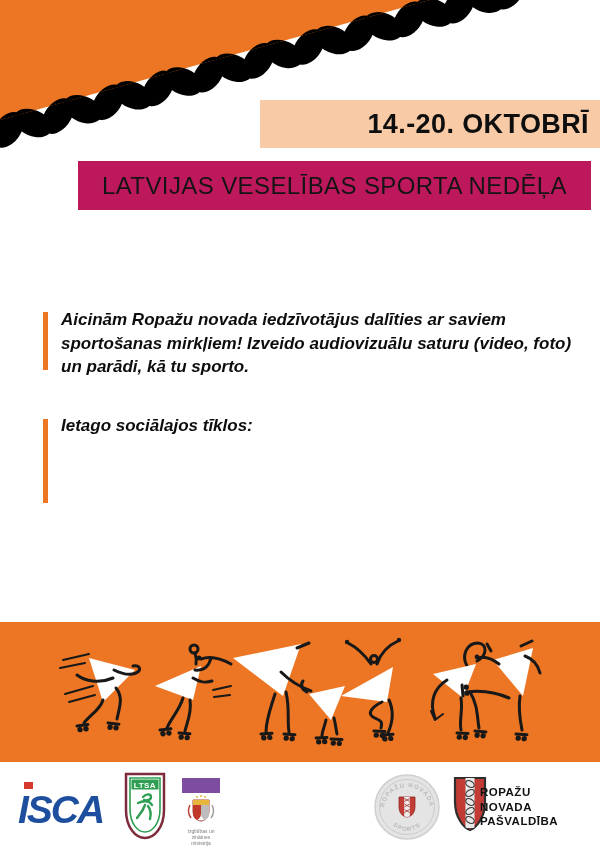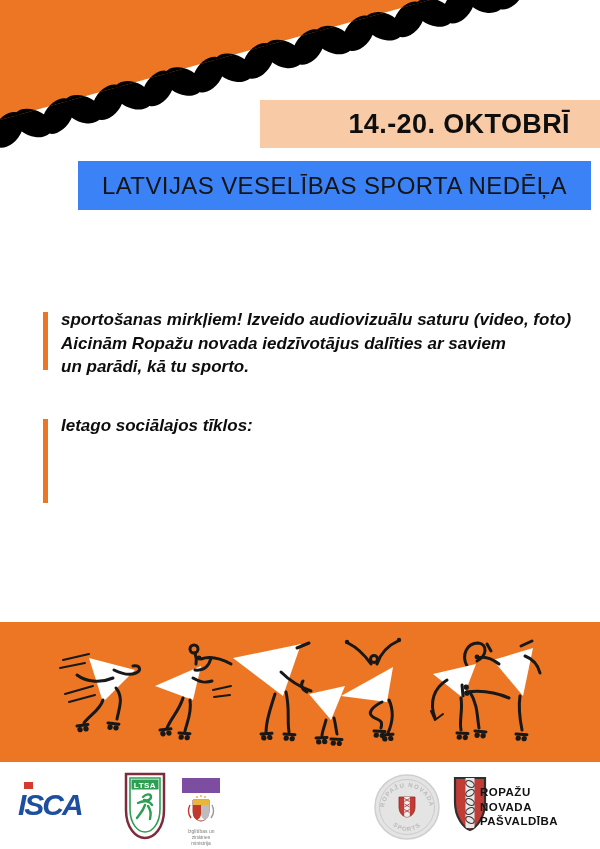--- a/index.html
+++ b/index.html
@@ -5,23 +5,23 @@
   html,body{margin:0;padding:0}
   body{width:600px;height:849px;background:#ffffff;position:relative;overflow:hidden;
        font-family:"Liberation Sans",sans-serif;}
   .abs{position:absolute}
 
   
   #header-art{left:0;top:0}
 
   
   #date-banner{left:260px;top:100px;width:340px;height:48px;background:#F8CBA6;
-      display:flex;align-items:center;justify-content:flex-end;padding-right:30px;box-sizing:border-box}
+      display:flex;align-items:center;justify-content:flex-end;padding-right:11px;box-sizing:border-box}
   #date-banner span{font-size:27px;font-weight:800;color:#0e0e0e;letter-spacing:.4px}
-  #title-banner{left:78px;top:161px;width:513px;height:49px;background:#3b82f6;
+  #title-banner{left:78px;top:161px;width:513px;height:49px;background:#be185d;
       display:flex;align-items:center;justify-content:center}
   #title-banner span{font-size:24px;font-weight:500;color:#141414;letter-spacing:.4px}
 
   
   .quote-bar{width:5px;background:#EC7623}
   .quote-text{font-size:17px;font-weight:700;font-style:italic;color:#0d0d0d;line-height:23.5px;white-space:nowrap}
   #intro-bar{left:43px;top:312px;height:58px}
   #intro-text{left:61px;top:308px}
   #social-bar{left:43px;top:419px;height:84px}
   #social-text{left:61px;top:414px}
@@ -29,21 +29,21 @@
   
   #skater-band{left:0;top:622px;width:600px;height:140px;background:#EC7623}
   #skaters{position:absolute;left:55px;top:12px}
   #skaters .ln{fill:none;stroke:#181818;stroke-width:3;stroke-linecap:round;stroke-linejoin:round}
   #skaters .thin{stroke-width:2}
   #skaters .tri{fill:#ffffff}
   #skaters .wh{fill:#181818}
 
   
   #isca{left:18px;top:782px;width:92px;height:40px}
-  #isca .txt{position:absolute;left:0;top:6px;font-size:30px;font-weight:800;font-style:italic;
+  #isca .txt{position:absolute;left:0;top:6px;font-size:39px;font-weight:800;font-style:italic;
       color:#1D4F9E;letter-spacing:-2px}
   #isca .dot{position:absolute;left:6px;top:0;width:9px;height:7px;background:#D63A2F}
   #ltsa{left:124px;top:772px}
   #ltsa text{font-size:8px;font-weight:700;fill:#ffffff;letter-spacing:.5px}
   #ministry{left:180px;top:778px;width:42px;text-align:center}
   .min-purple{width:38px;height:15px;background:#7C4DA0;margin:0 auto}
   .min-label{font-size:5px;line-height:6px;color:#7d7d7d;white-space:pre-line;margin-top:1px}
   #sports-seal{left:374px;top:774px}
   .sealtxt{font-size:6px;font-weight:700;fill:#B9B9B9;letter-spacing:1.1px}
   #muni-shield{left:453px;top:776px}
@@ -104,22 +104,22 @@
 
   <div class="abs" id="date-banner">
     <span>14.-20. OKTOBRĪ</span>
   </div>
   <div class="abs" id="title-banner">
     <span>LATVIJAS VESELĪBAS SPORTA NEDĒĻA</span>
   </div>
 
   <div class="abs quote-bar" id="intro-bar"></div>
   <div class="abs quote-text" id="intro-text">
+    <div>Aicinām Ropažu novada iedzīvotājus dalīties ar saviem</div>
     <div>sportošanas mirkļiem! Izveido audiovizuālu saturu (video, foto)</div>
-    <div>Aicinām Ropažu novada iedzīvotājus dalīties ar saviem</div>
     <div>un parādi, kā tu sporto.</div>
   </div>
 
   <div class="abs quote-bar" id="social-bar"></div>
   <div class="abs quote-text" id="social-text">
     <div>Ietago sociālajos tīklos:</div>
   </div>
 
   <div class="abs" id="skater-band">
     <svg id="skaters" width="490" height="112" viewBox="0 0 490 112">

